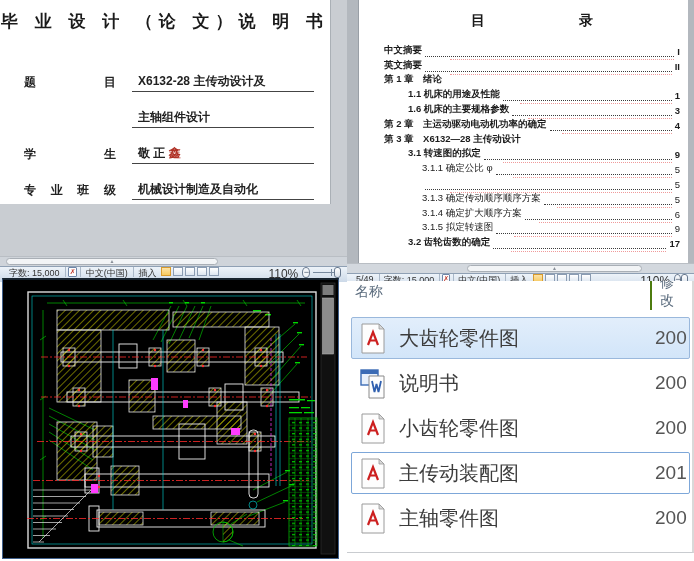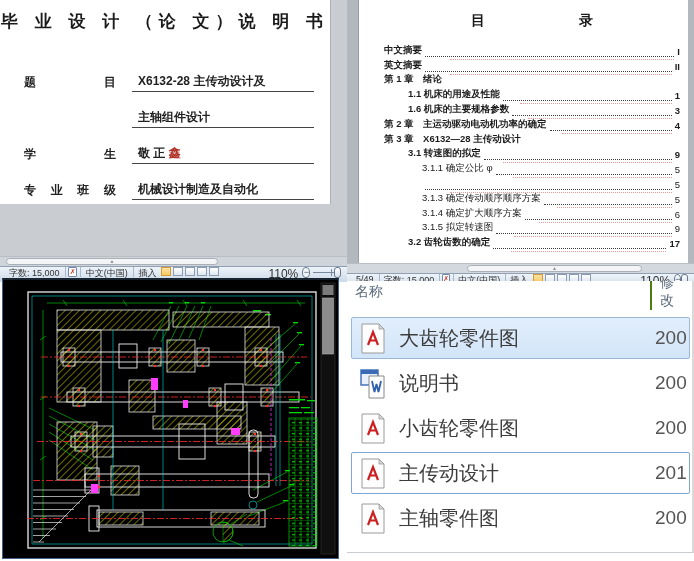--- a/index.html
+++ b/index.html
@@ -456,21 +456,21 @@
         <span class="fname">小齿轮零件图</span>
         <span class="fdate">200</span>
       </div>
 
       <div class="frow hovered">
         <svg class="ficon" viewBox="0 0 26 31">
           <path d="M2 1 H19 L24 6 V30 H2 Z" fill="#fdfdfd" stroke="#9a9a9a" stroke-width="1"></path>
           <path d="M19 1 L19 6 L24 6 Z" fill="#d8d8d8" stroke="#9a9a9a" stroke-width="0.8"></path>
           <path d="M8 22 L13 9 L18 22 M10 17.5 H16" fill="none" stroke="#cc1f1f" stroke-width="2.2"></path>
         </svg>
-        <span class="fname">主传动设计</span>
+        <span class="fname">主传动装配图</span>
         <span class="fdate">201</span>
       </div>
 
       <div class="frow">
         <svg class="ficon" viewBox="0 0 26 31">
           <path d="M2 1 H19 L24 6 V30 H2 Z" fill="#fdfdfd" stroke="#9a9a9a" stroke-width="1"></path>
           <path d="M19 1 L19 6 L24 6 Z" fill="#d8d8d8" stroke="#9a9a9a" stroke-width="0.8"></path>
           <path d="M8 22 L13 9 L18 22 M10 17.5 H16" fill="none" stroke="#cc1f1f" stroke-width="2.2"></path>
         </svg>
         <span class="fname">主轴零件图</span>

